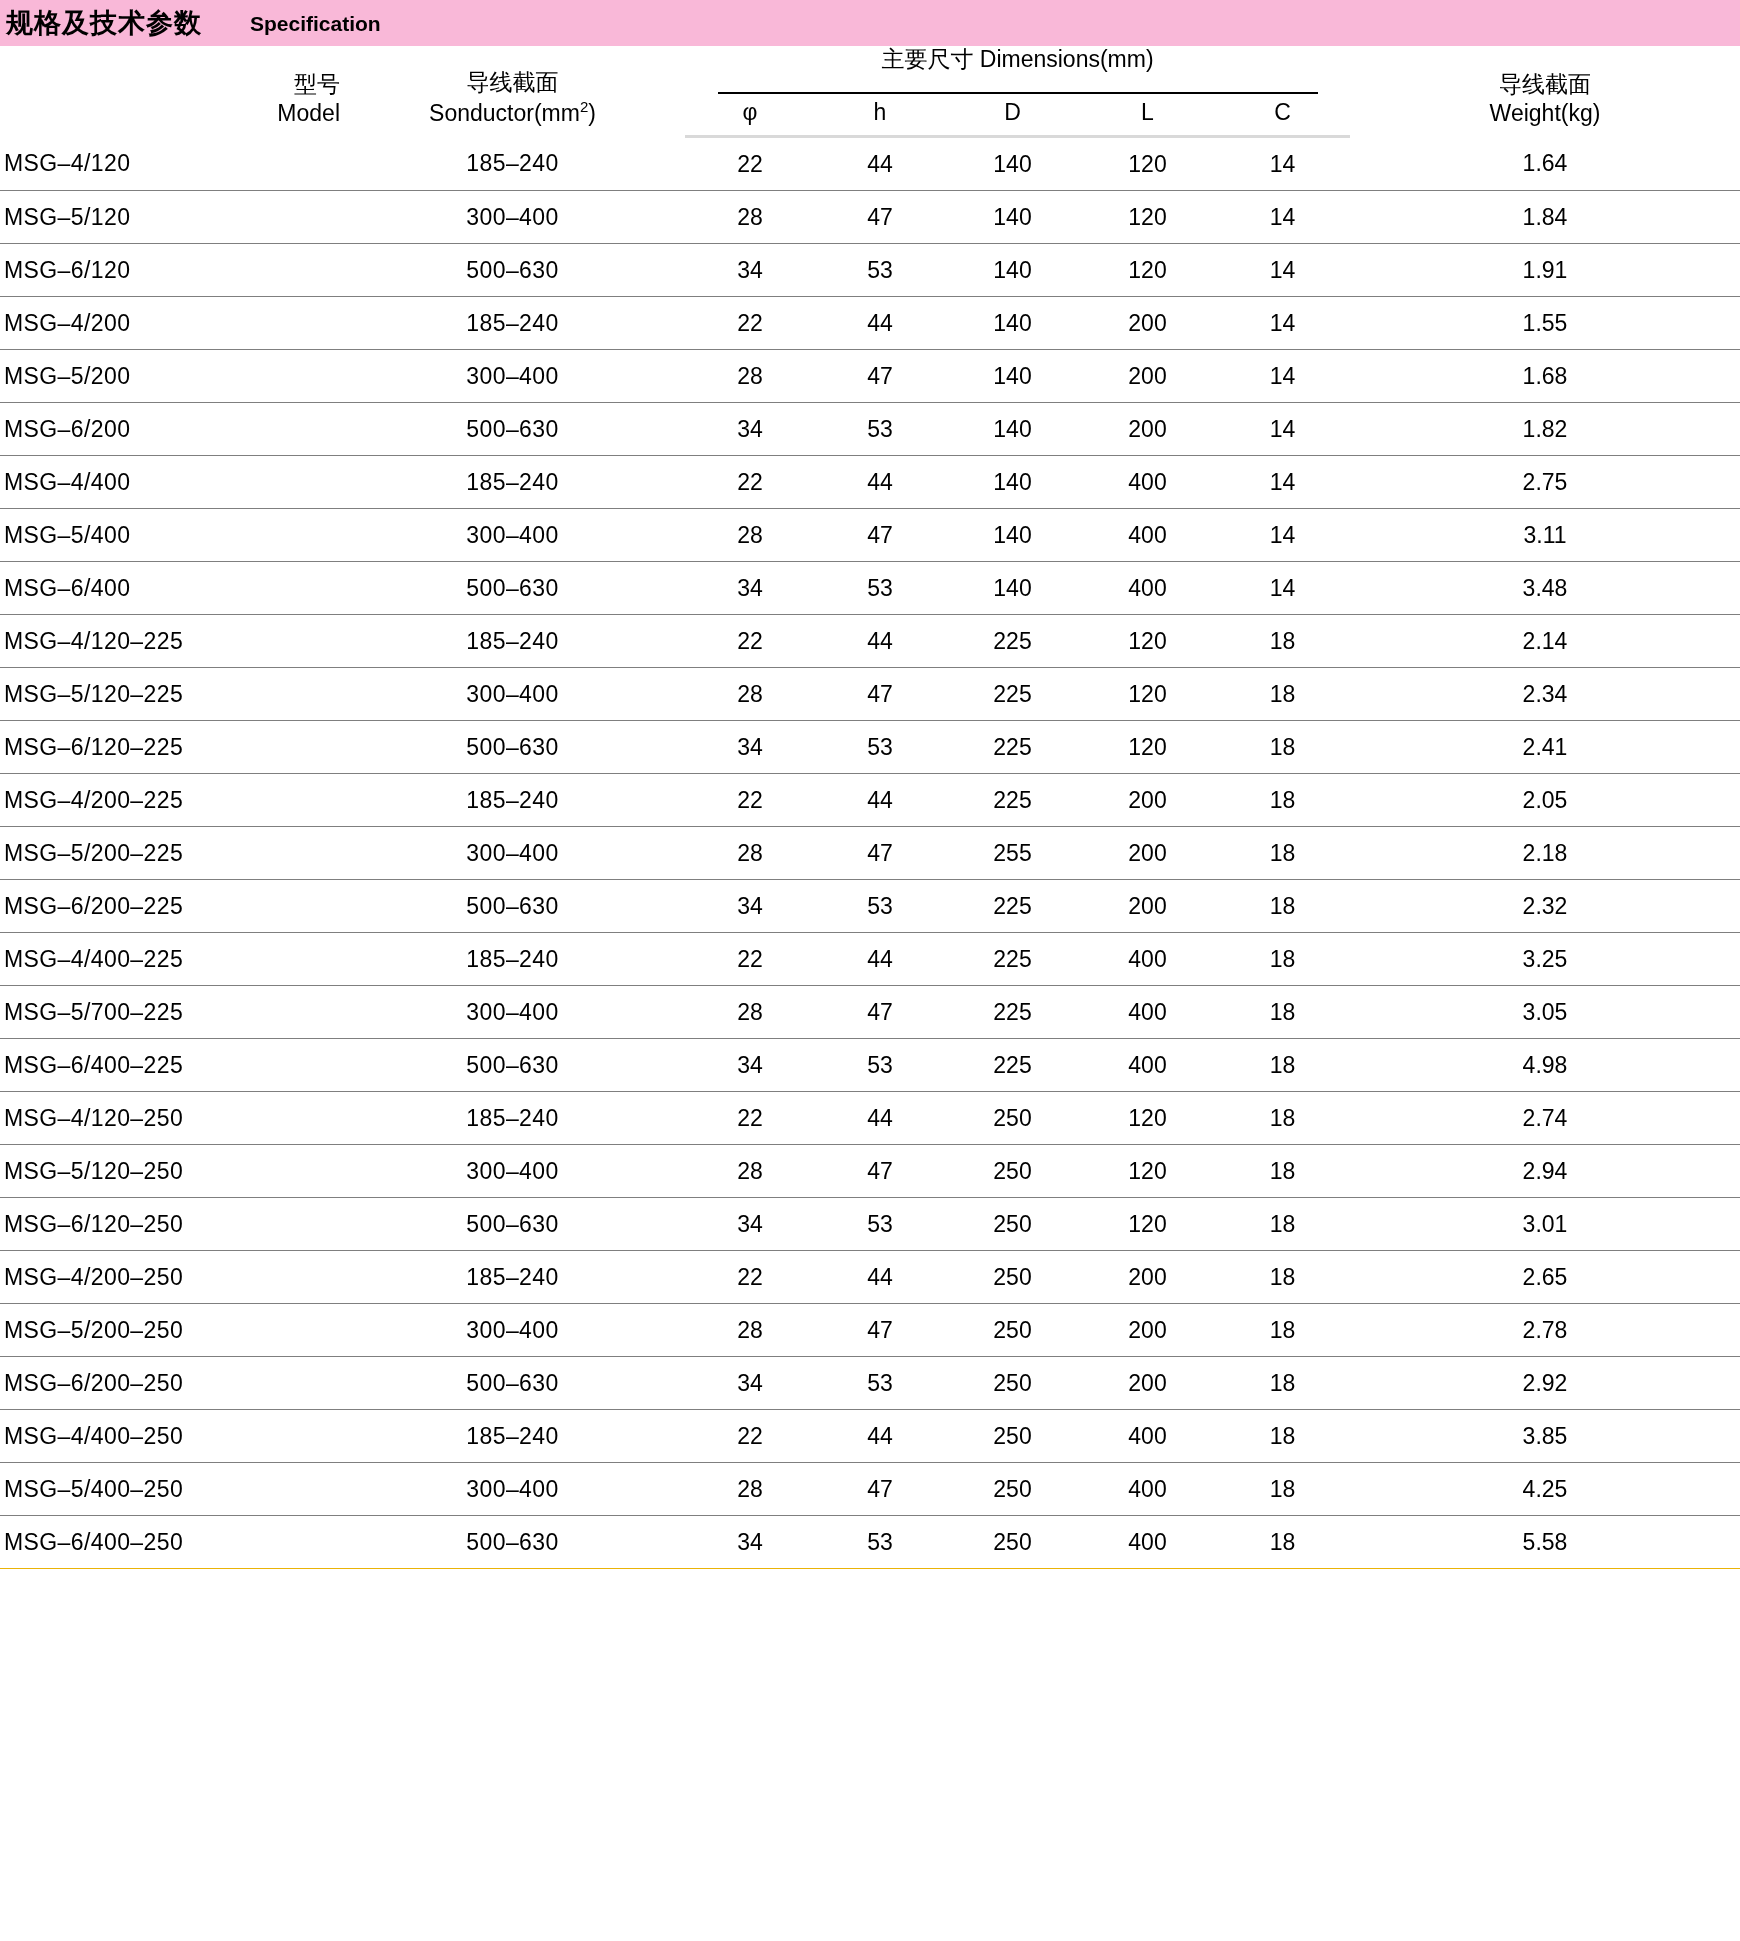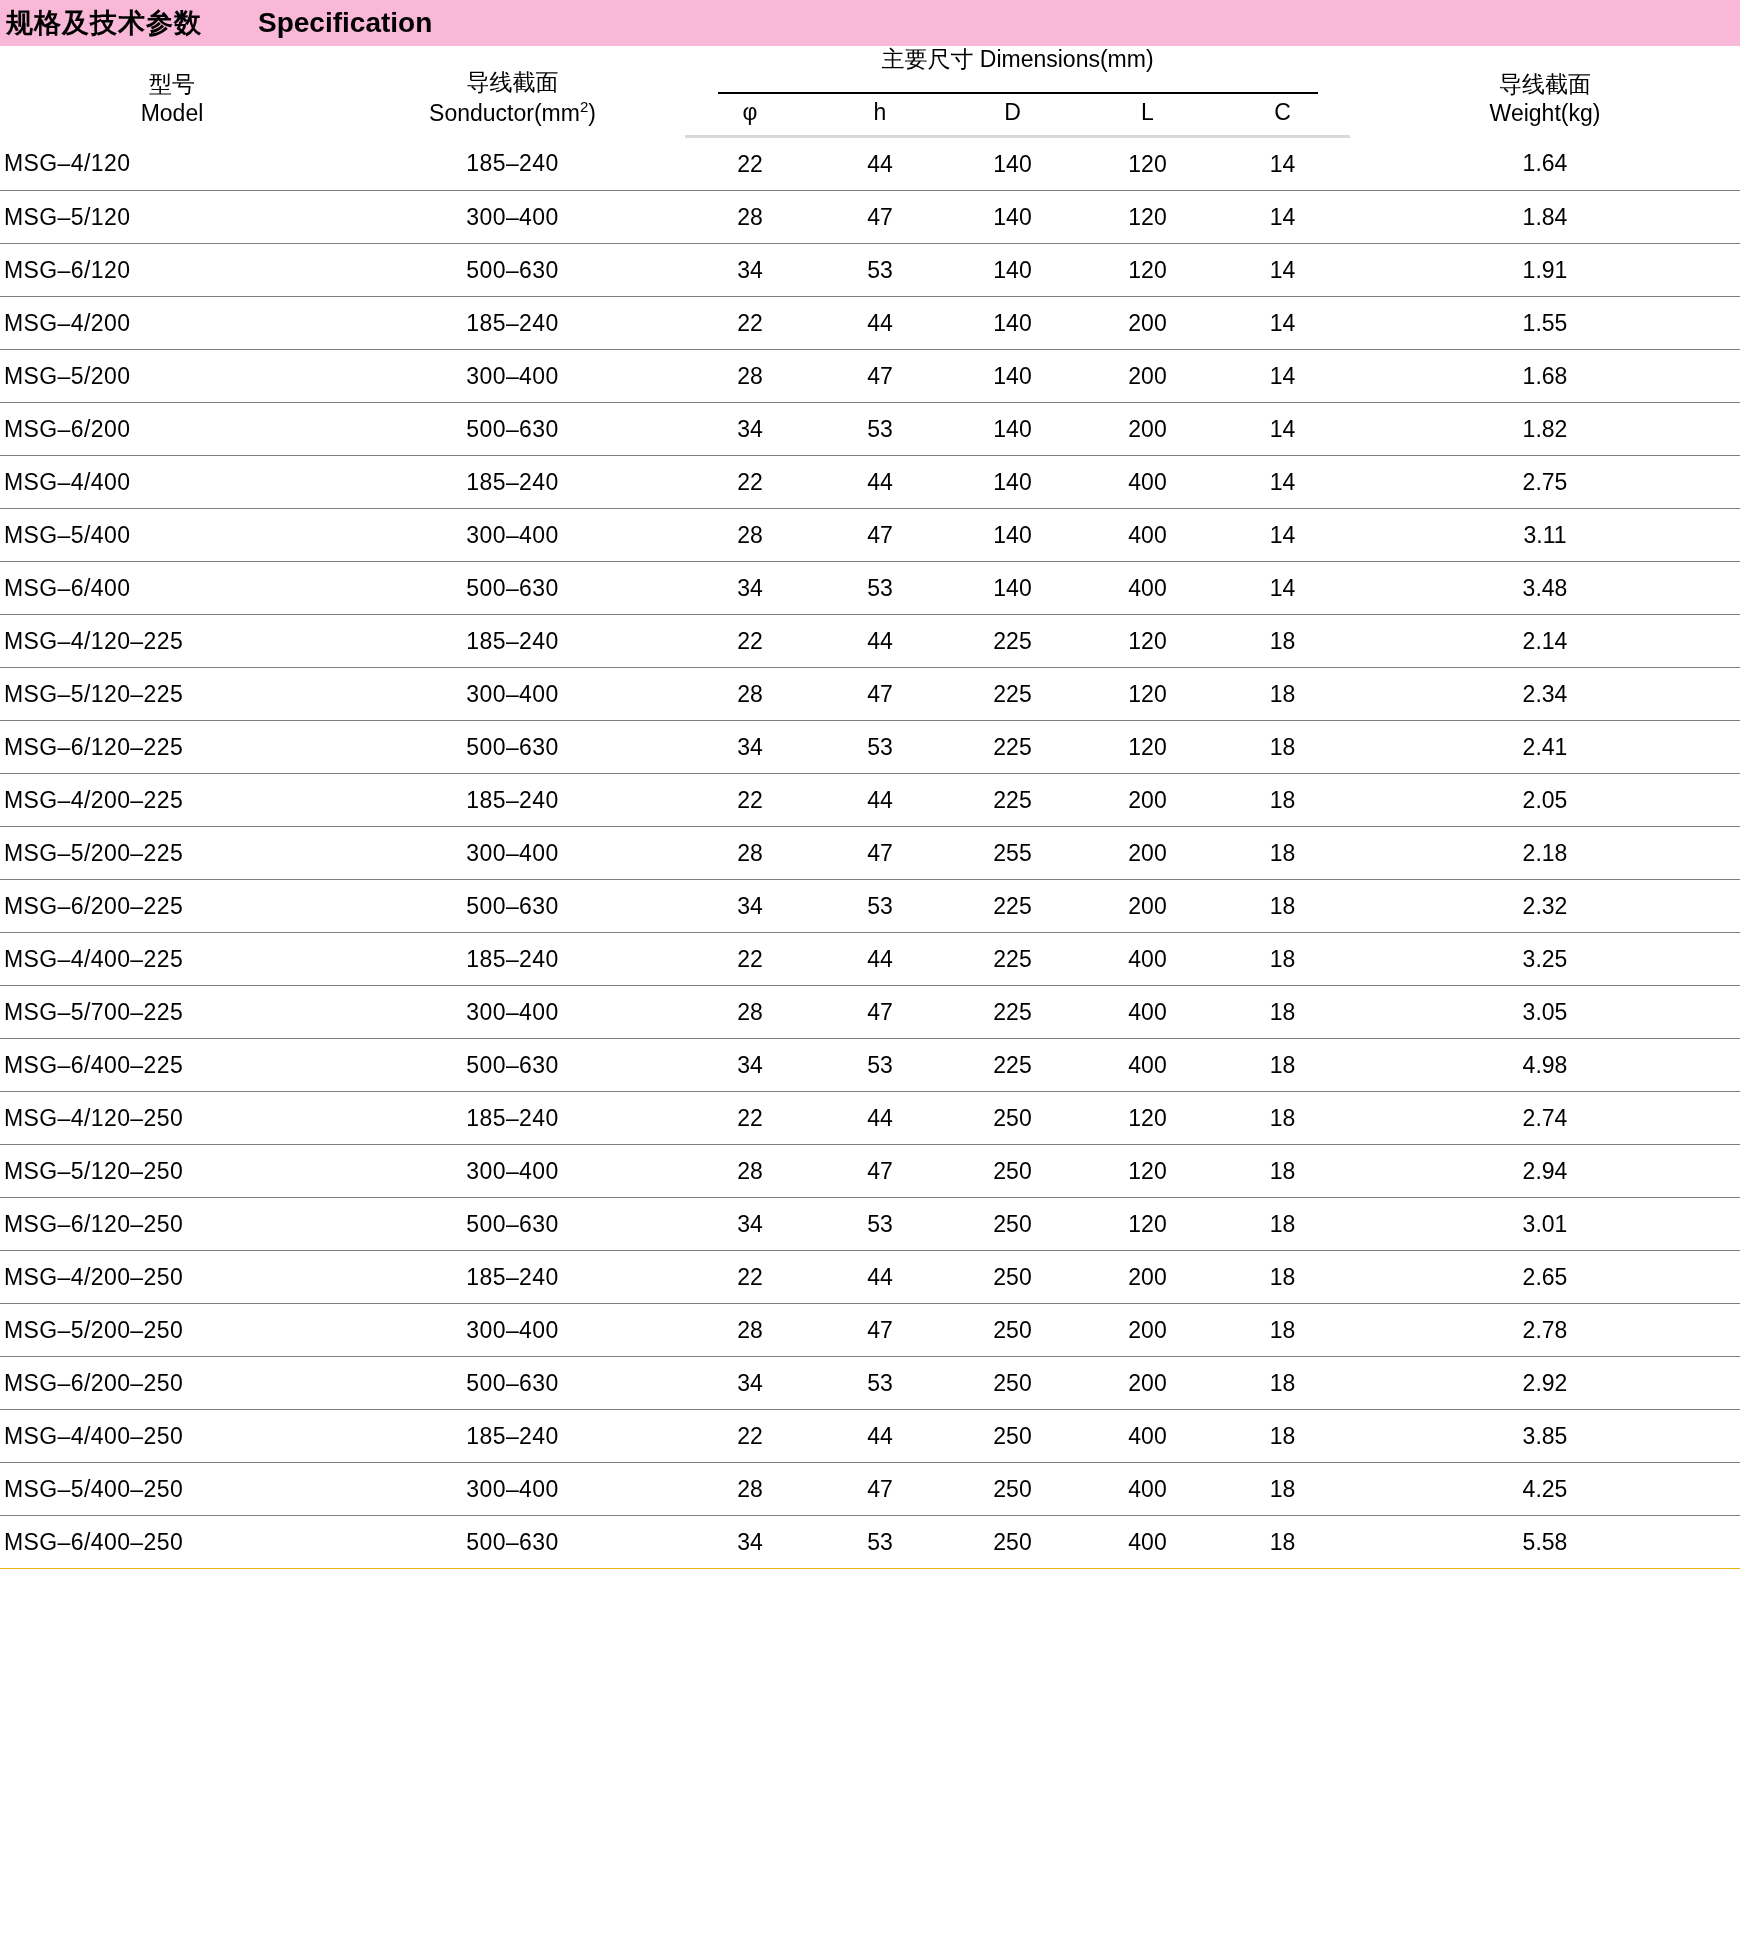--- a/index.html
+++ b/index.html
@@ -27,23 +27,23 @@
     box-sizing: border-box;
     gap: 28px;
   }
   .title-cn {
     font-size: 27px;
     font-weight: bold;
     letter-spacing: 1px;
     line-height: 1;
   }
   .title-en {
-    font-size: 28px;
+    font-size: 21px;
     font-weight: bold;
-    margin-left: 28px;
+    margin-left: 20px;
     line-height: 1;
   }
   
   table.spec {
     width: 1740px;
     border-collapse: collapse;
     table-layout: fixed;
     font-size: 23px;
   }
   table.spec col.c-model   { width: 340px; }
@@ -60,21 +60,21 @@
     padding: 0;
     border: none;
   }
   .hdr-cell {
     text-align: center;
     line-height: 1.28;
     font-size: 23px;
     padding-bottom: 8px;
   }
   .hdr-model {
-    text-align: center;
+    text-align: right;
     padding-left: 4px;
     line-height: 1.28;
     font-size: 23px;
     padding-bottom: 8px;
   }
   .dim-group {
     text-align: center;
     font-size: 23px;
     padding-bottom: 4px;
     line-height: 1.2;

